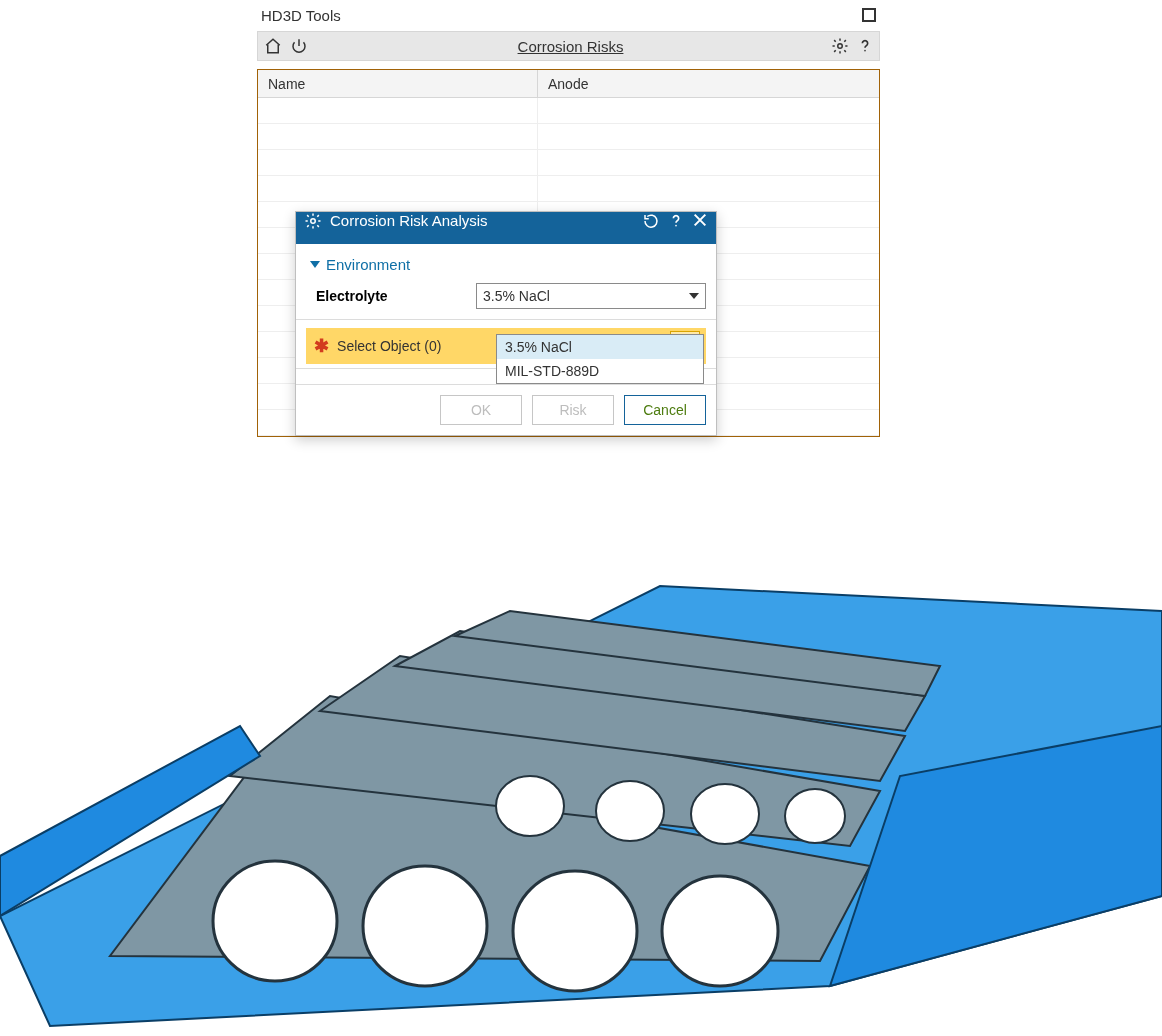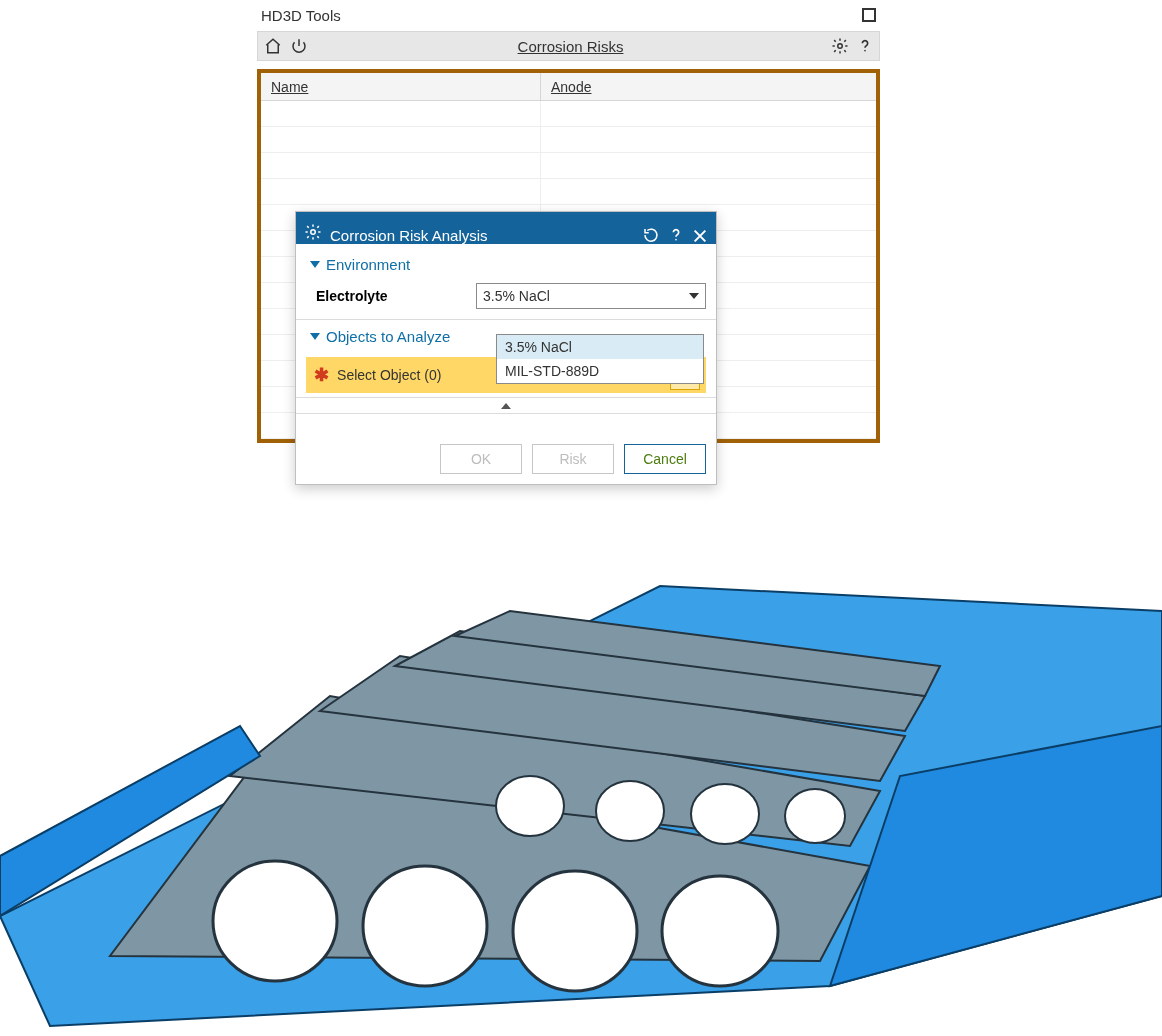--- a/index.html
+++ b/index.html
@@ -68,22 +68,21 @@
   }
   .tri-down {
     width: 0; height: 0;
     border-left: 5px solid transparent;
     border-right: 5px solid transparent;
     border-top: 7px solid #0f6fa6;
   }
 
   .grid {
     margin-top: 4px;
-    border: 4px solid #a16207;
-    text-decoration: underline;
+    border: 1px solid #a16207;
   }
   .grid-head {
     display: flex;
     background: #f4f4f4;
     border-bottom: 1px solid #d6d6d6;
     height: 28px;
     align-items: center;
   }
   .col-name { width: 280px; padding-left: 10px; border-right: 1px solid #d6d6d6; height: 100%; display:flex;align-items:center;}
   .col-anode { flex: 1; padding-left: 10px; height: 100%; display:flex;align-items:center;}
@@ -99,21 +98,21 @@
     position: absolute;
     left: 295px;
     top: 211px;
     width: 422px;
     background: #fff;
     border: 1px solid #bfbfbf;
     box-shadow: 0 4px 12px rgba(0,0,0,0.2);
   }
   .dlg-title {
     display: flex;
-    align-items: flex-end;
+    align-items: flex-start;
     height: 32px;
     background: #14639a;
     color: #fff;
     padding: 0 8px;
     gap: 8px;
   }
   .dlg-title .t { flex: 1; font-size: 15px; }
   .dlg-title .ic { color: #fff; }
 
   .dlg-body {
@@ -207,21 +206,20 @@
   .btn {
     min-width: 82px;
     height: 30px;
     border: 1px solid #c6c6c6;
     background: #fff;
     color: #bdbdbd;
     font-size: 14px;
     display: inline-flex;
     align-items: center;
     justify-content: center;
-    margin-top: 20px;
   }
   .btn.primary {
     border: 1px solid #14639a;
     color: #4d7c0f;
   }
 
   
   .viewport {
     position: absolute;
     left: 0;
@@ -375,24 +373,20 @@
     <div class="env-row">
       <span class="lbl">Electrolyte</span>
       <div class="combo">
         <span>3.5% NaCl</span>
         <span class="caret"></span>
       </div>
     </div>
 
     <div class="divider"></div>
 
-    <div class="section-head">
-      <span class="tri-down"></span>
-      <span>Objects to Analyze</span>
-    </div>
 
     <div class="select-strip">
       <span class="asterisk">✱</span>
       <span class="txt">Select Object (0)</span>
       <span class="cube-btn">
         <svg width="20" height="20" viewBox="0 0 24 24">
           <polygon points="6,8 12,5 18,8 18,16 12,19 6,16" fill="#f7a046" stroke="#c26a10"></polygon>
           <polygon points="6,8 12,11 12,19 6,16" fill="#e4e4e4" stroke="#999"></polygon>
           <polygon points="18,8 12,11 12,19 18,16" fill="#cfcfcf" stroke="#999"></polygon>
         </svg>

